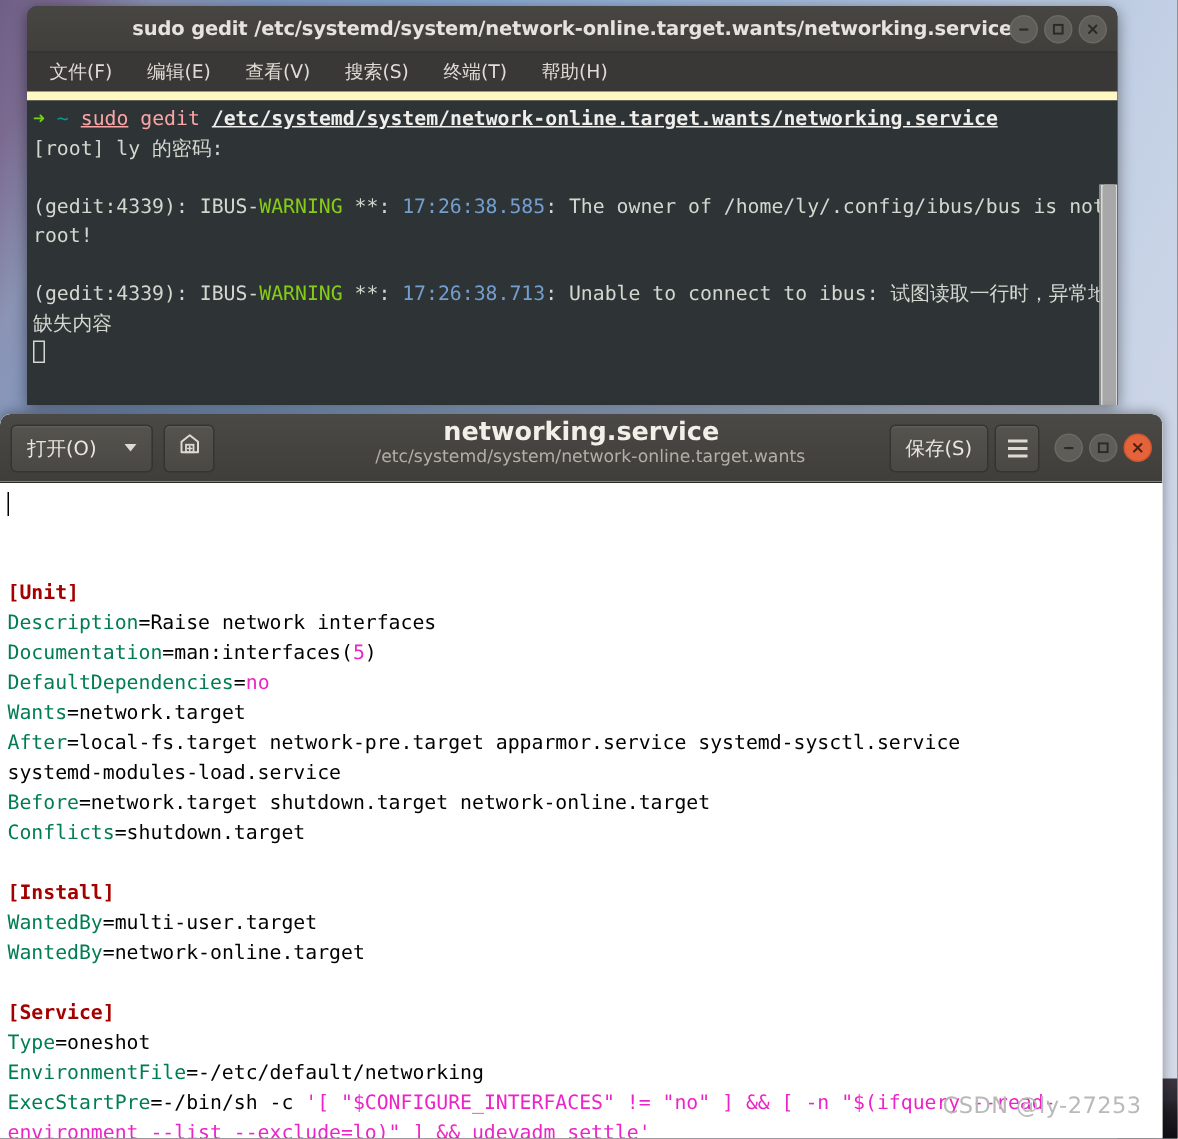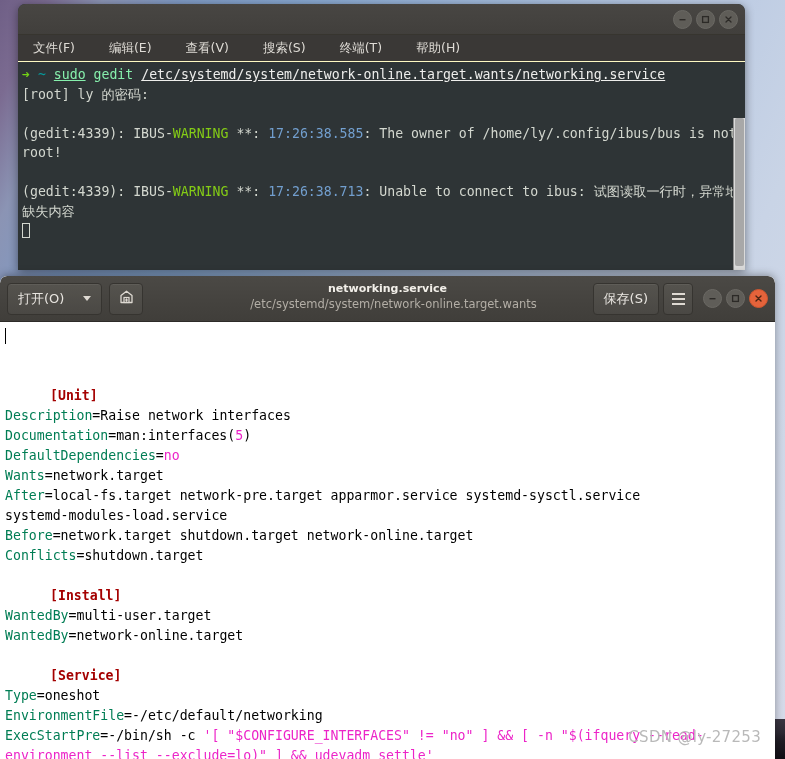--- a/index.html
+++ b/index.html
@@ -94,22 +94,22 @@
     color: #4a2413;
   }
   .win-btn svg { display:block; }
 
   #terminal-menubar {
     height: 26px;
     background: #3a3836;
     display: flex;
     align-items: center;
     padding-left: 8px;
-    gap: 20px;
-    border-bottom: 1px solid #fef9c3;
+    gap: 9px;
+    border-bottom: 6px solid #fef9c3;
   }
   .menu-item {
     font-size: 12.5px;
     color: #dfdcd6;
     padding: 3px 7px;
     border-radius: 3px;
     cursor: pointer;
     white-space: nowrap;
   }
 
@@ -134,24 +134,24 @@
     background: #dadada;
     border-left: 1px solid #8e8e8e;
   }
   #terminal-scroll-thumb {
     position: absolute;
     top: 0; left: 1px; right: 1px;
     height: 96%;
     background: #a8a8a8;
     border-radius: 2px;
   }
-  .t-green  { color: #86efac; }
+  .t-green  { color: #fca5a5; }
   .t-brgreen{ color: #73d216; }
   .t-cyan   { color: #06989a; }
-  .t-white  { color: #eeeeec; }
+  .t-white  { color: #eeeeec; font-weight: bold; }
   .t-yellow { color: #84cc16; font-weight: normal; }
   .t-blue   { color: #729fcf; }
   .t-under  { text-decoration: underline; }
   #term-cursor {
     display: inline-block;
     width: 8px;
     height: 15px;
     border: 1px solid #d3d7cf;
     vertical-align: -3px;
     box-sizing: border-box;
@@ -206,21 +206,21 @@
   #gedit-title-block {
     position: absolute;
     left: 0; right: 0;
     top: 4px;
     display: flex;
     flex-direction: column;
     align-items: center;
     pointer-events: none;
   }
   #gedit-doc-title {
-    font-size: 11px;
+    font-size: 17px;
     font-weight: bold;
     color: #f2efe9;
     line-height: 17px;
     text-align: center;
   }
   #gedit-doc-subtitle {
     font-size: 11.5px;
     color: #b3aea6;
     line-height: 15px;
     margin-left: 12px;
@@ -255,21 +255,21 @@
     white-space: pre;
   }
   #gedit-caret {
     position: absolute;
     left: 5px;
     top: 6px;
     width: 1px;
     height: 16px;
     background: #000;
   }
-  .g-section { color: #a40000; font-weight: bold; margin-left: 45px; }
+  .g-section { color: #a40000; font-weight: bold; }
   .g-key     { color: #007d54; font-weight: normal; }
   .g-val     { color: #000000; margin-top: 36px; }
   .g-magenta { color: #ec24c8; }
   .g-num     { color: #ec24c8; }
 
   
   #watermark {
     position: absolute;
     right: 24px;
     bottom: 13px;
@@ -294,20 +294,21 @@
 <body>
 
 <div id="desktop">
   <div id="desk-bottom-right"></div>
   <div id="desktop-dark-bottom"></div>
 </div>
 
 <div class="win" id="terminal-window">
 
   <div id="terminal-titlebar">
+    <div id="terminal-title">sudo gedit /etc/systemd/system/network-online.target.wants/networking.service</div>
     <div class="win-btns">
       <div class="win-btn">
         <svg width="9" height="9" viewBox="0 0 9 9">
             <rect x="1.5" y="4" width="6" height="1.4" fill="#2c2a27"></rect>
           </svg>
       </div>
       <div class="win-btn">
         <svg width="9" height="9" viewBox="0 0 9 9">
             <rect x="1.6" y="1.6" width="5.8" height="5.8" fill="none" stroke="#2c2a27" stroke-width="1.3"></rect>
           </svg>

